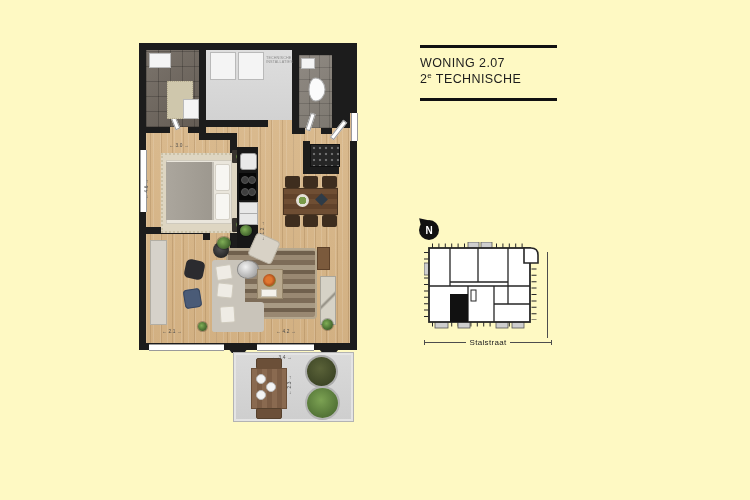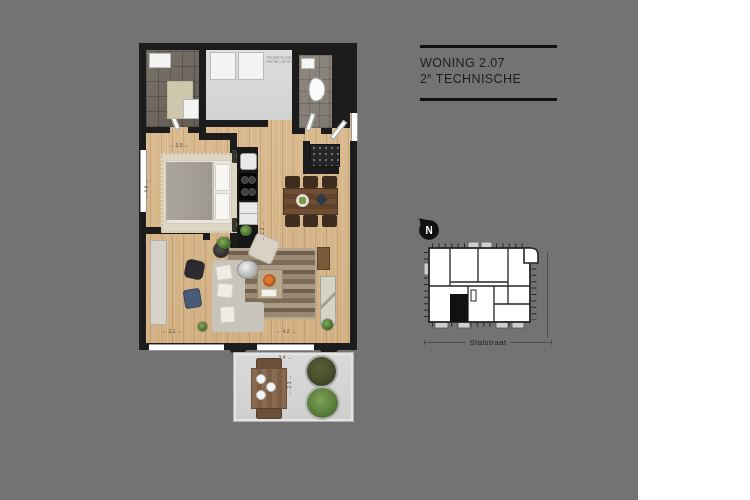--- a/index.html
+++ b/index.html
@@ -1,16 +1,16 @@
 <!DOCTYPE html>
 <html><head>
 <meta charset="utf-8">
 <style>
   html,body{margin:0;padding:0;background:#fff;}
-  .canvas{position:relative;width:638px;height:500px;background:#737373;overflow:hidden;
+  .canvas{position:relative;width:750px;height:500px;background:#fef9c3;overflow:hidden;
           font-family:"Liberation Sans", sans-serif;}
   .abs{position:absolute;}
 
   
   .plan{left:139px;top:43px;width:218px;height:307px;
         background:
           repeating-linear-gradient(90deg, rgba(124,87,45,.20) 0 1px, rgba(0,0,0,0) 1px 11px),
           repeating-linear-gradient(90deg, rgba(255,255,255,.12) 0 1px, rgba(0,0,0,0) 1px 7px),
           linear-gradient(180deg,#dcbd92,#d2b082);}
   .wall{position:absolute;background:#1c1c1c;}

